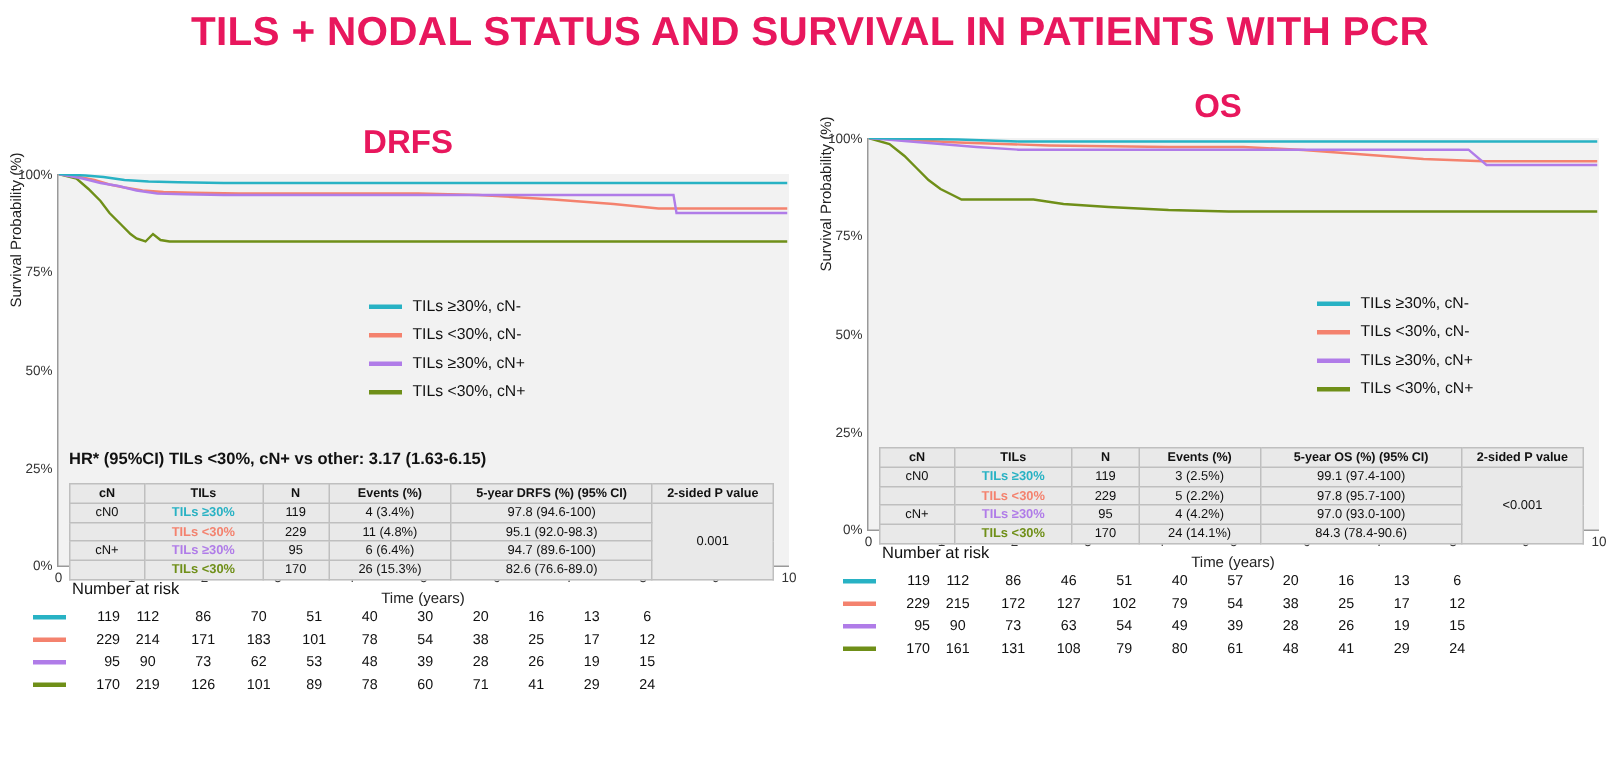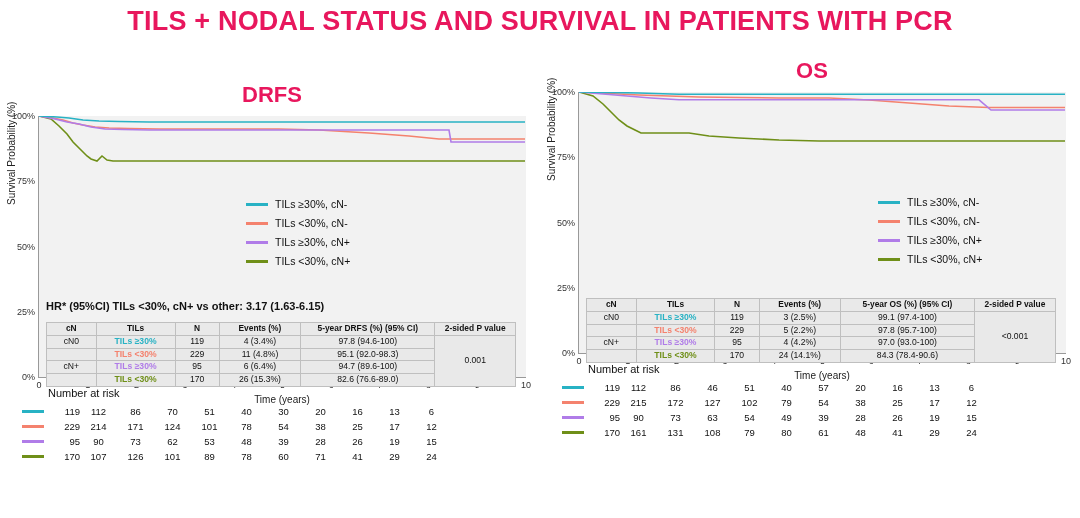--- a/index.html
+++ b/index.html
@@ -180,21 +180,21 @@
       <span class="nar-cell">20</span>
       <span class="nar-cell">16</span>
       <span class="nar-cell">13</span>
       <span class="nar-cell">6</span>
     </div>
     <div class="nar-row">
       <span class="nar-sw" style="background:#f4826e"></span>
       <span class="nar-cell first">229</span>
       <span class="nar-cell">214</span>
       <span class="nar-cell">171</span>
-      <span class="nar-cell">124</span>
+      <span class="nar-cell">183</span>
       <span class="nar-cell">101</span>
       <span class="nar-cell">78</span>
       <span class="nar-cell">54</span>
       <span class="nar-cell">38</span>
       <span class="nar-cell">25</span>
       <span class="nar-cell">17</span>
       <span class="nar-cell">12</span>
     </div>
     <div class="nar-row">
       <span class="nar-sw" style="background:#b07ce8"></span>
@@ -206,21 +206,21 @@
       <span class="nar-cell">48</span>
       <span class="nar-cell">39</span>
       <span class="nar-cell">28</span>
       <span class="nar-cell">26</span>
       <span class="nar-cell">19</span>
       <span class="nar-cell">15</span>
     </div>
     <div class="nar-row">
       <span class="nar-sw" style="background:#6f8f18"></span>
       <span class="nar-cell first">170</span>
-      <span class="nar-cell">107</span>
+      <span class="nar-cell">219</span>
       <span class="nar-cell">126</span>
       <span class="nar-cell">101</span>
       <span class="nar-cell">89</span>
       <span class="nar-cell">78</span>
       <span class="nar-cell">60</span>
       <span class="nar-cell">71</span>
       <span class="nar-cell">41</span>
       <span class="nar-cell">29</span>
       <span class="nar-cell">24</span>
     </div>

